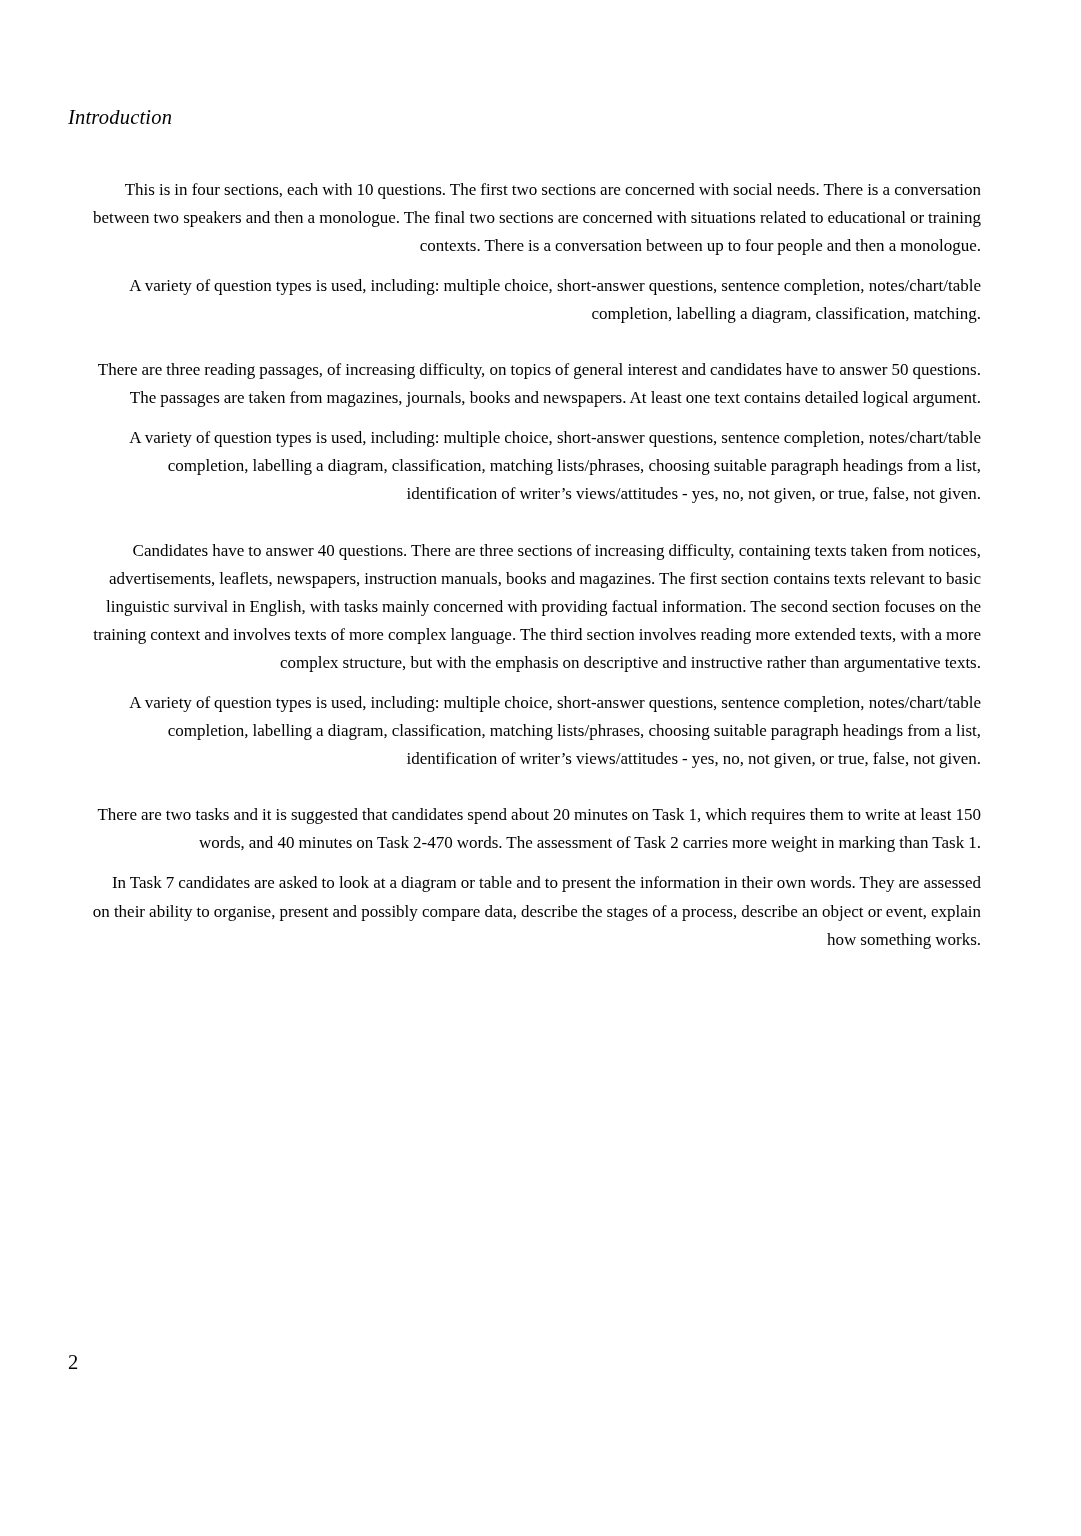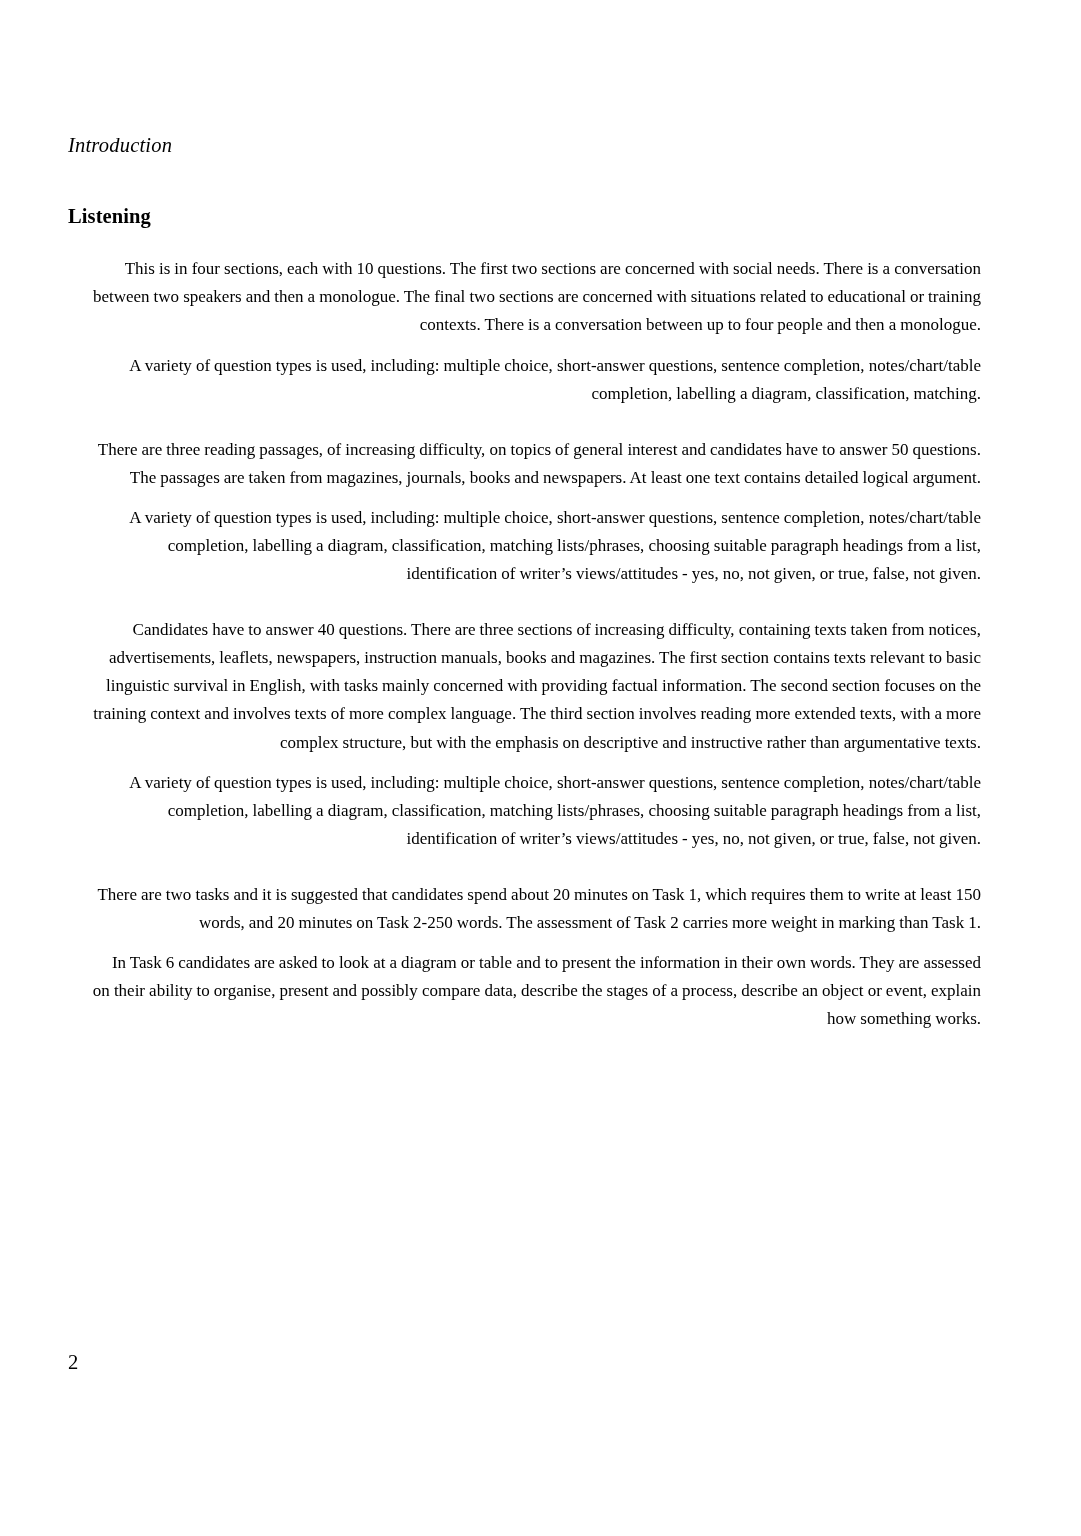--- a/index.html
+++ b/index.html
@@ -13,21 +13,21 @@
     height: 1536px;
     background: #ffffff;
     margin: 0 auto;
     overflow: hidden;
     font-family: "Liberation Serif", "DejaVu Serif", serif;
     color: #000000;
   }
   .content {
     position: absolute;
     left: 68px;
-    top: 133px;
+    top: 105px;
     width: 925px;
   }
   .running-head {
     font-style: italic;
     font-size: 20.5px;
     line-height: 1.2;
     letter-spacing: 0.2px;
     margin: 0 0 46px 0;
   }
   .section {
@@ -65,37 +65,36 @@
 </head>
 <body>
 
 <div class="page">
 
   <div class="content">
 
     <div class="running-head">Introduction</div>
 
     <div class="section">
-      <h2 class="section-heading">Listening</h2>
       <p class="body-para">This is in four sections, each with 10 questions. The first two sections are concerned with social needs. There is a conversation between two speakers and then a monologue. The final two sections are concerned with situations related to educational or training contexts. There is a conversation between up to four people and then a monologue.</p>
       <p class="body-para indented">A variety of question types is used, including: multiple choice, short-answer questions, sentence completion, notes/chart/table completion, labelling a diagram, classification, matching.</p>
     </div>
 
     <div class="section">
       <p class="body-para">There are three reading passages, of increasing difficulty, on topics of general interest and candidates have to answer 50 questions. The passages are taken from magazines, journals, books and newspapers. At least one text contains detailed logical argument.</p>
       <p class="body-para indented">A variety of question types is used, including: multiple choice, short-answer questions, sentence completion, notes/chart/table completion, labelling a diagram, classification, matching lists/phrases, choosing suitable paragraph headings from a list, identification of writer’s views/attitudes - yes, no, not given, or true, false, not given.</p>
     </div>
 
     <div class="section">
       <p class="body-para">Candidates have to answer 40 questions. There are three sections of increasing difficulty, containing texts taken from notices, advertisements, leaflets, newspapers, instruction manuals, books and magazines. The first section contains texts relevant to basic linguistic survival in English, with tasks mainly concerned with providing factual information. The second section focuses on the training context and involves texts of more complex language. The third section involves reading more extended texts, with a more complex structure, but with the emphasis on descriptive and instructive rather than argumentative texts.</p>
       <p class="body-para indented">A variety of question types is used, including: multiple choice, short-answer questions, sentence completion, notes/chart/table completion, labelling a diagram, classification, matching lists/phrases, choosing suitable paragraph headings from a list, identification of writer’s views/attitudes - yes, no, not given, or true, false, not given.</p>
     </div>
 
     <div class="section">
-      <p class="body-para">There are two tasks and it is suggested that candidates spend about 20 minutes on Task 1, which requires them to write at least 150 words, and 20 minutes on Task 2-250 words. The assessment of Task 2 carries more weight in marking than Task 1.</p>
-      <p class="body-para indented">In Task 6 candidates are asked to look at a diagram or table and to present the information in their own words. They are assessed on their ability to organise, present and possibly compare data, describe the stages of a process, describe an object or event, explain how something works.</p>
+      <p class="body-para">There are two tasks and it is suggested that candidates spend about 20 minutes on Task 1, which requires them to write at least 150 words, and 40 minutes on Task 2-470 words. The assessment of Task 2 carries more weight in marking than Task 1.</p>
+      <p class="body-para indented">In Task 7 candidates are asked to look at a diagram or table and to present the information in their own words. They are assessed on their ability to organise, present and possibly compare data, describe the stages of a process, describe an object or event, explain how something works.</p>
     </div>
 
   </div>
 
   <div class="page-number">2</div>
 
 </div>
 
 </body></html>

